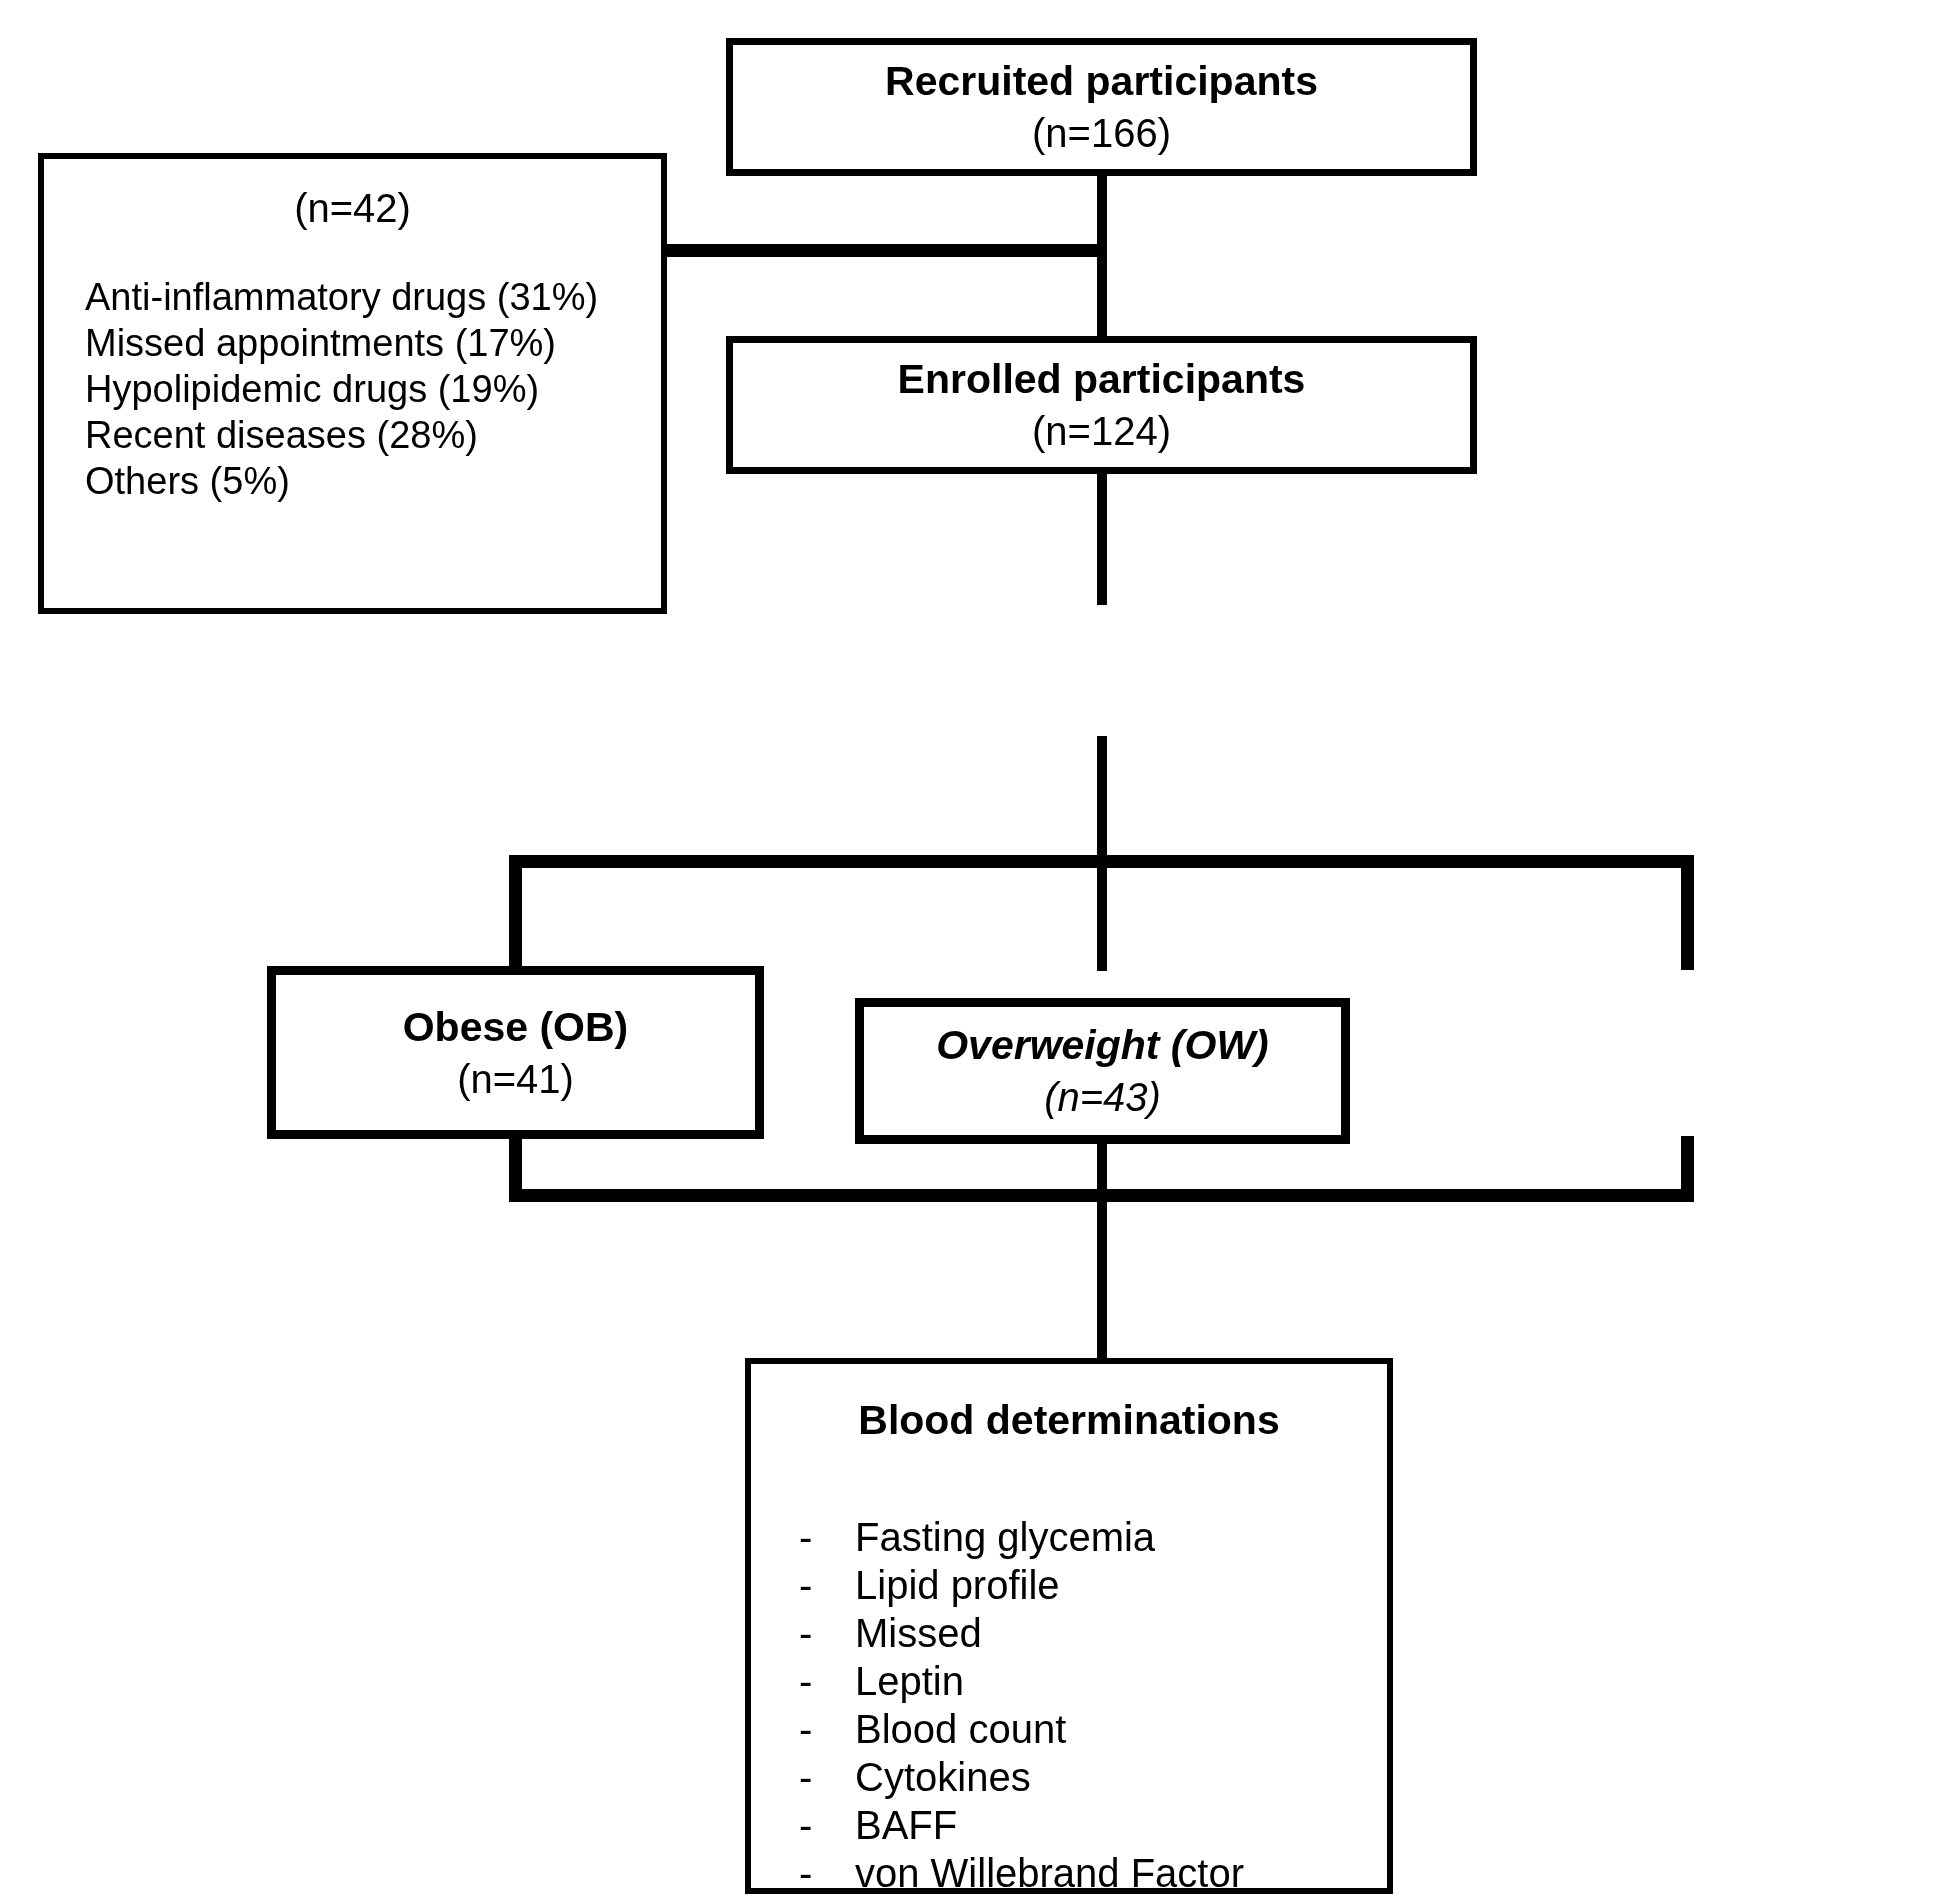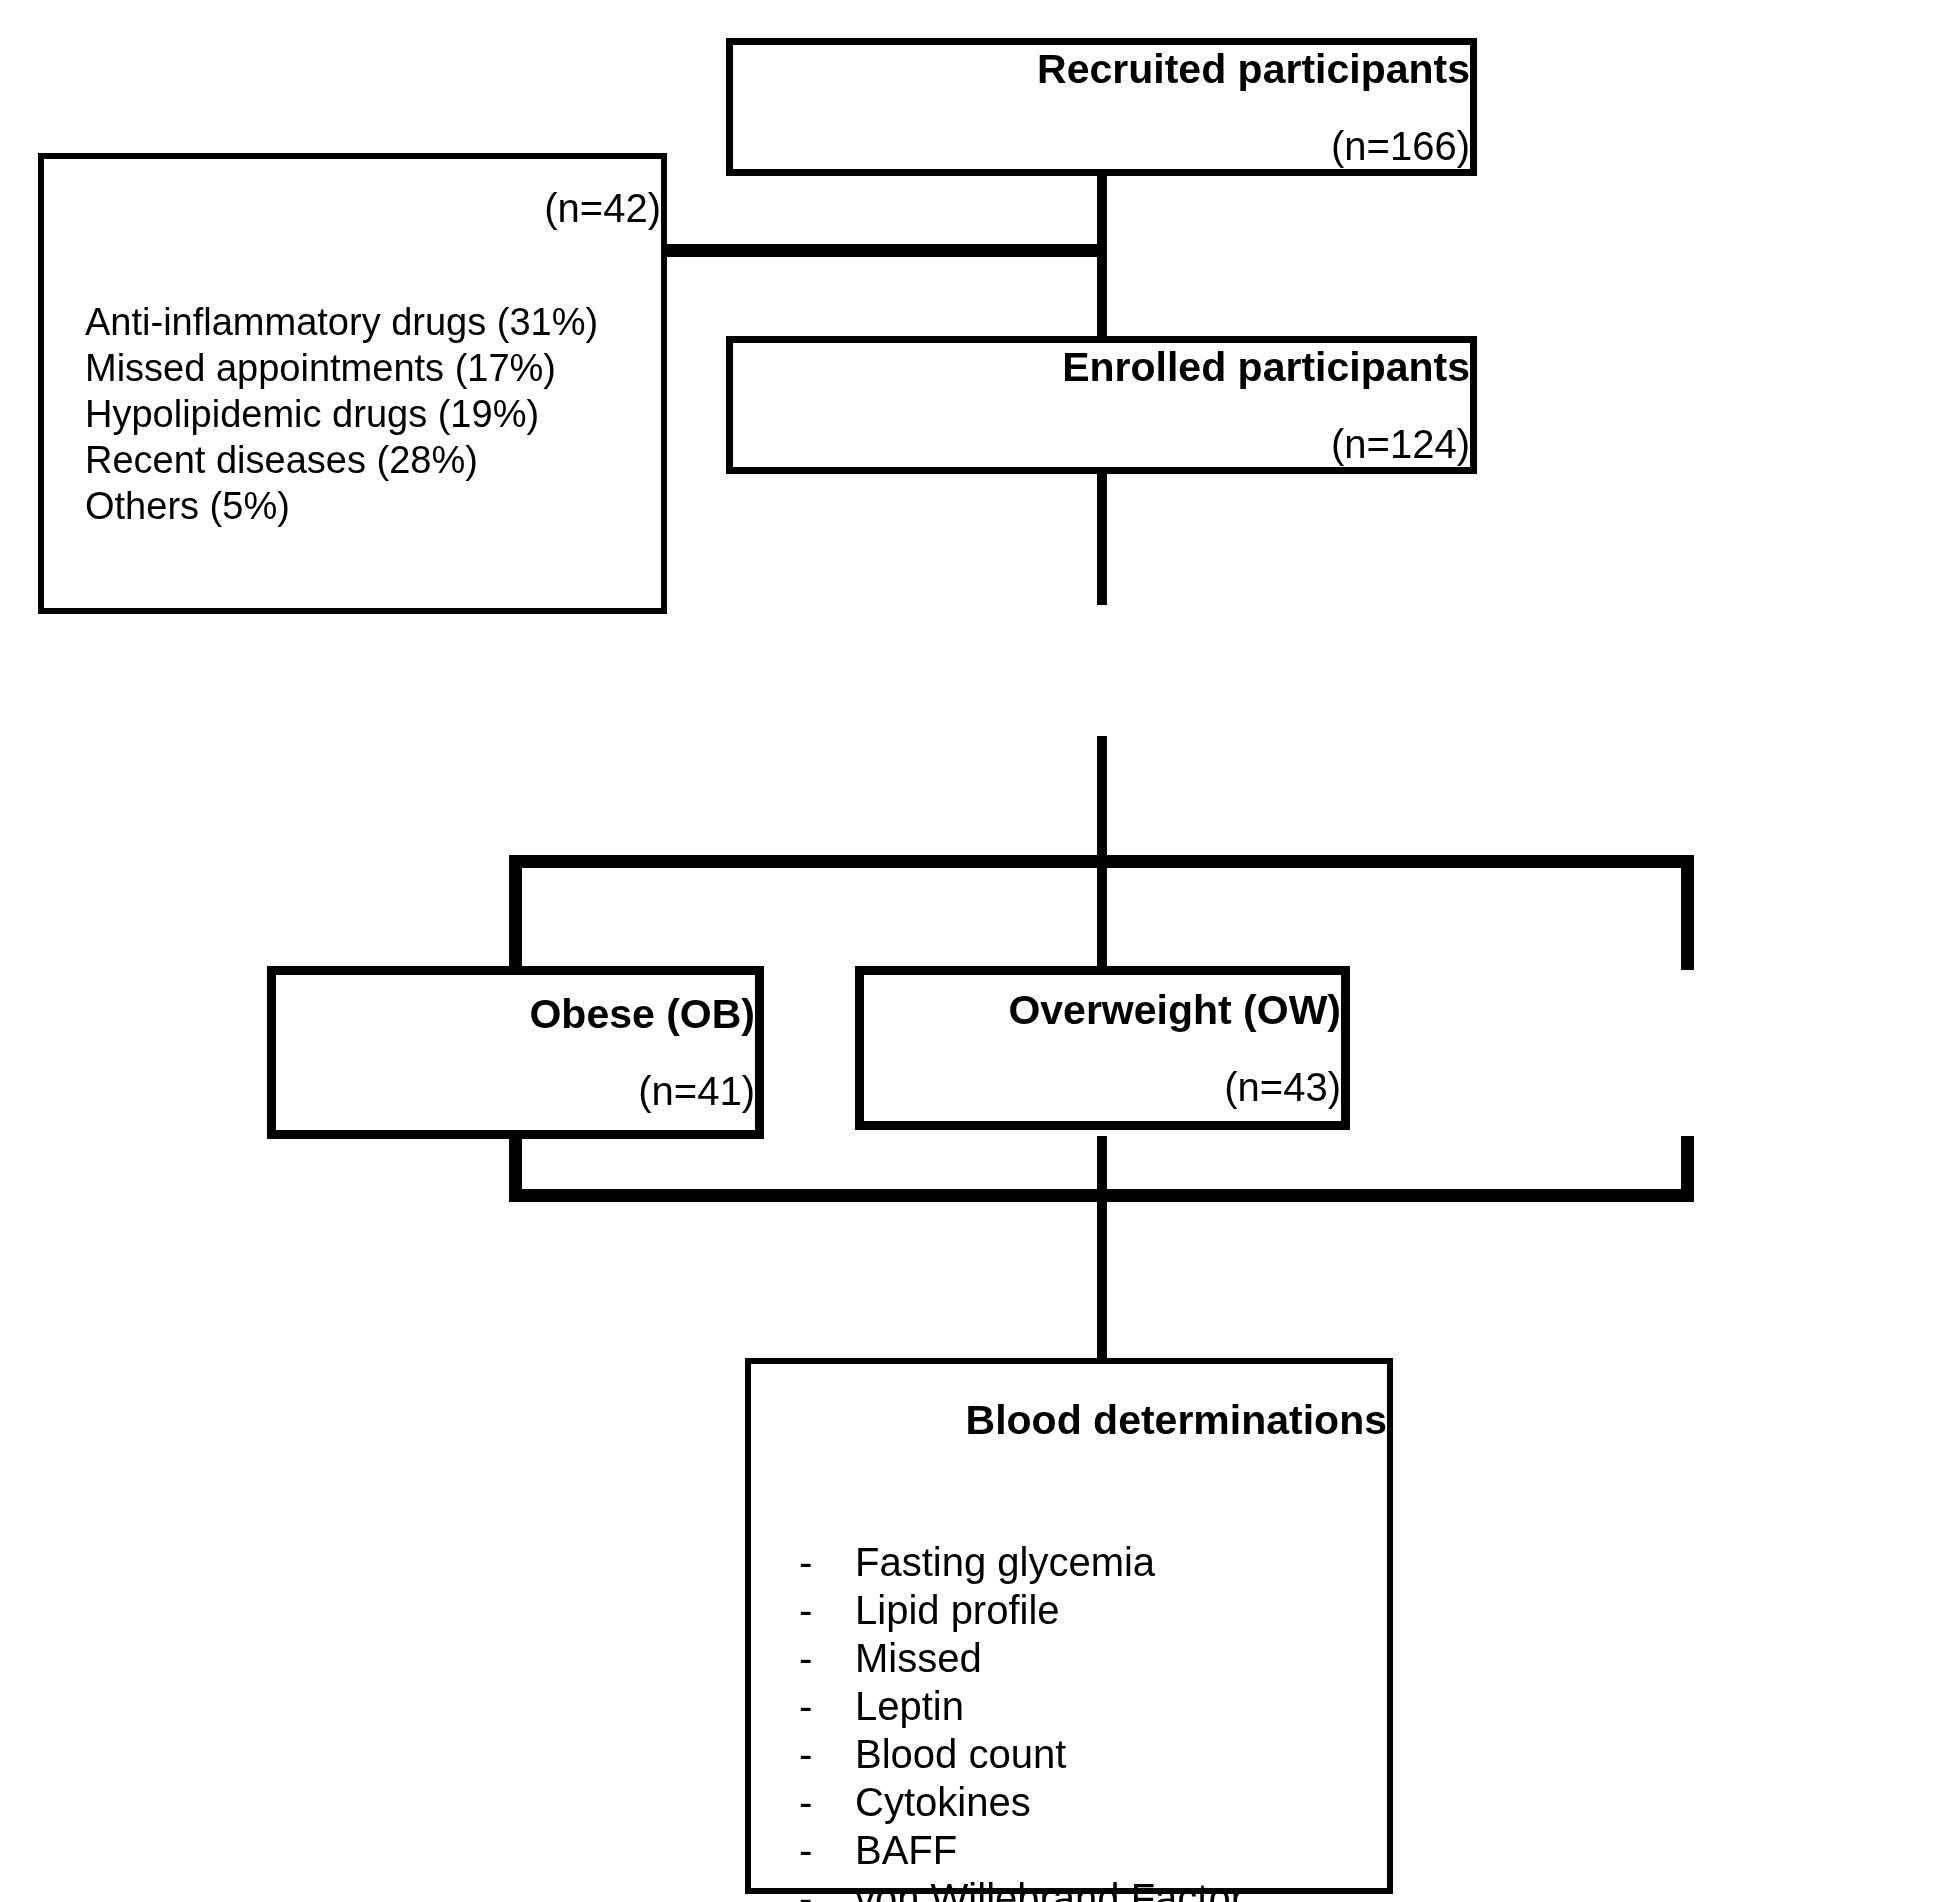--- a/index.html
+++ b/index.html
@@ -22,24 +22,23 @@
     color: var(--text-color);
     overflow: hidden;
   }
   .box {
     position: absolute;
     background: var(--box-background);
     border: 7.1px solid var(--line-color);
     box-sizing: border-box;
     display: flex;
     flex-direction: column;
-    align-items: flex-end;
+    align-items: center;
     justify-content: center;
     text-align: center;
-    gap: 25px;
   }
   .box .title {
     font-weight: bold;
     font-size: 41px;
     line-height: 53px;
     white-space: nowrap;
   }
   .box .nline {
     font-weight: normal;
     font-size: 40px;
@@ -130,21 +129,21 @@
     <div class="title">Enrolled participants</div>
     <div class="nline">(n=124)</div>
   </div>
 
 
   <div class="box group" style="left:267px; top:966px; width:497px; height:173px;">
     <div class="title">Obese (OB)</div>
     <div class="nline">(n=41)</div>
   </div>
 
-  <div class="box group" style="left:855px; top:966px; width:495px; height:164px;">
+  <div class="box group" style="left:855px; top:998px; width:495px; height:146px;font-style:italic;">
     <div class="title">Overweight (OW)</div>
     <div class="nline">(n=43)</div>
   </div>
 
 
   <div class="box blood" style="left:745px; top:1358px; width:648px; height:536px; border-width:6.4px;">
     <div class="title">Blood determinations</div>
     <ul class="blood-list">
       <li>
         <span class="dash">-</span>

